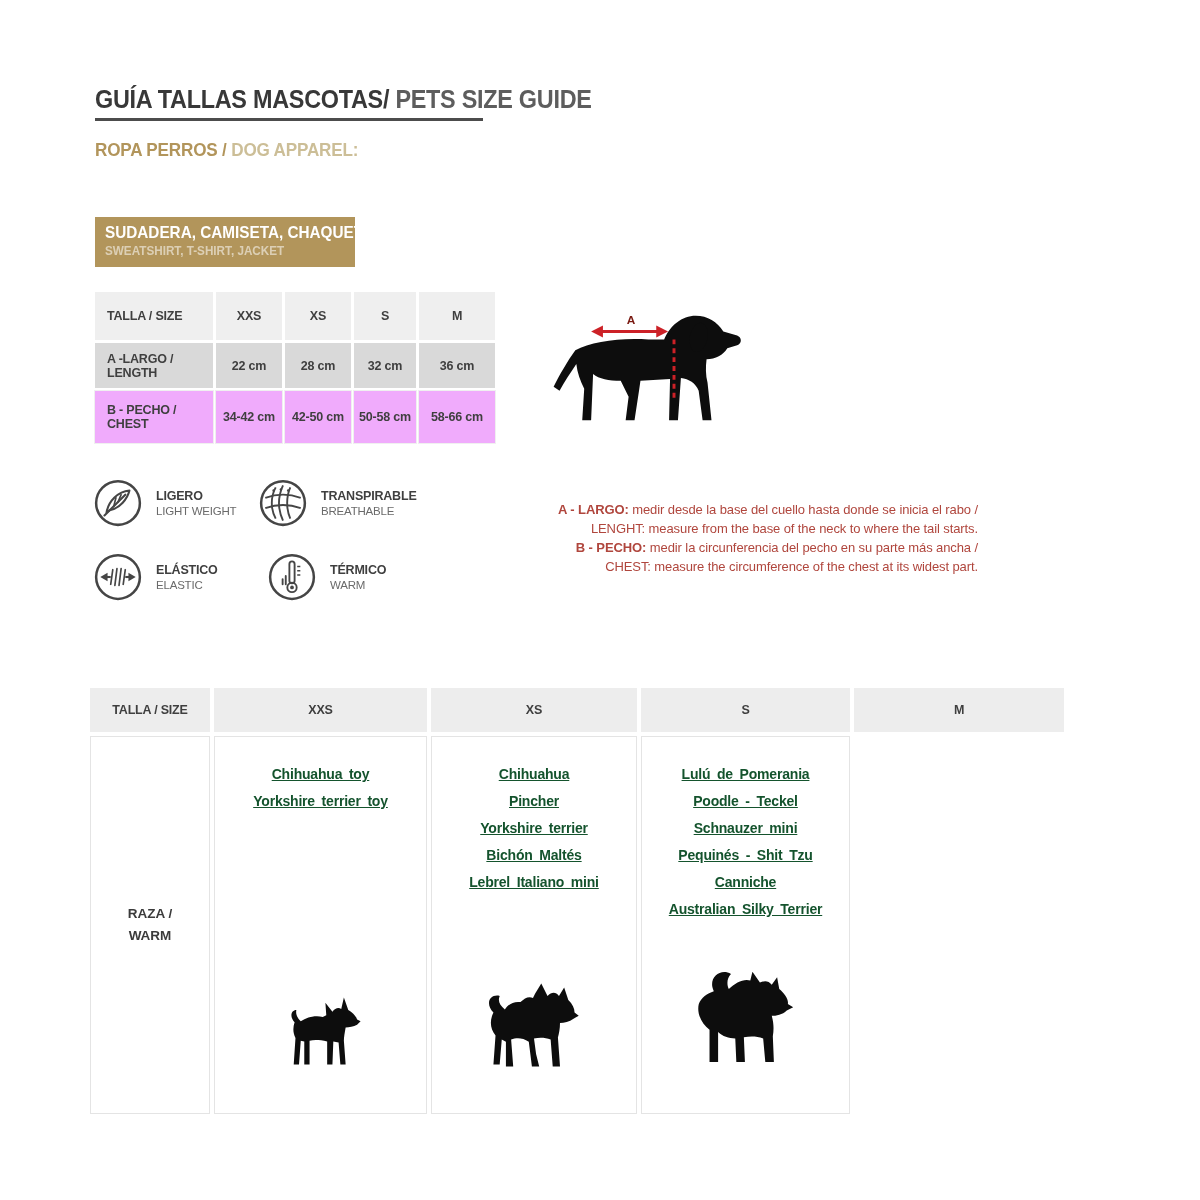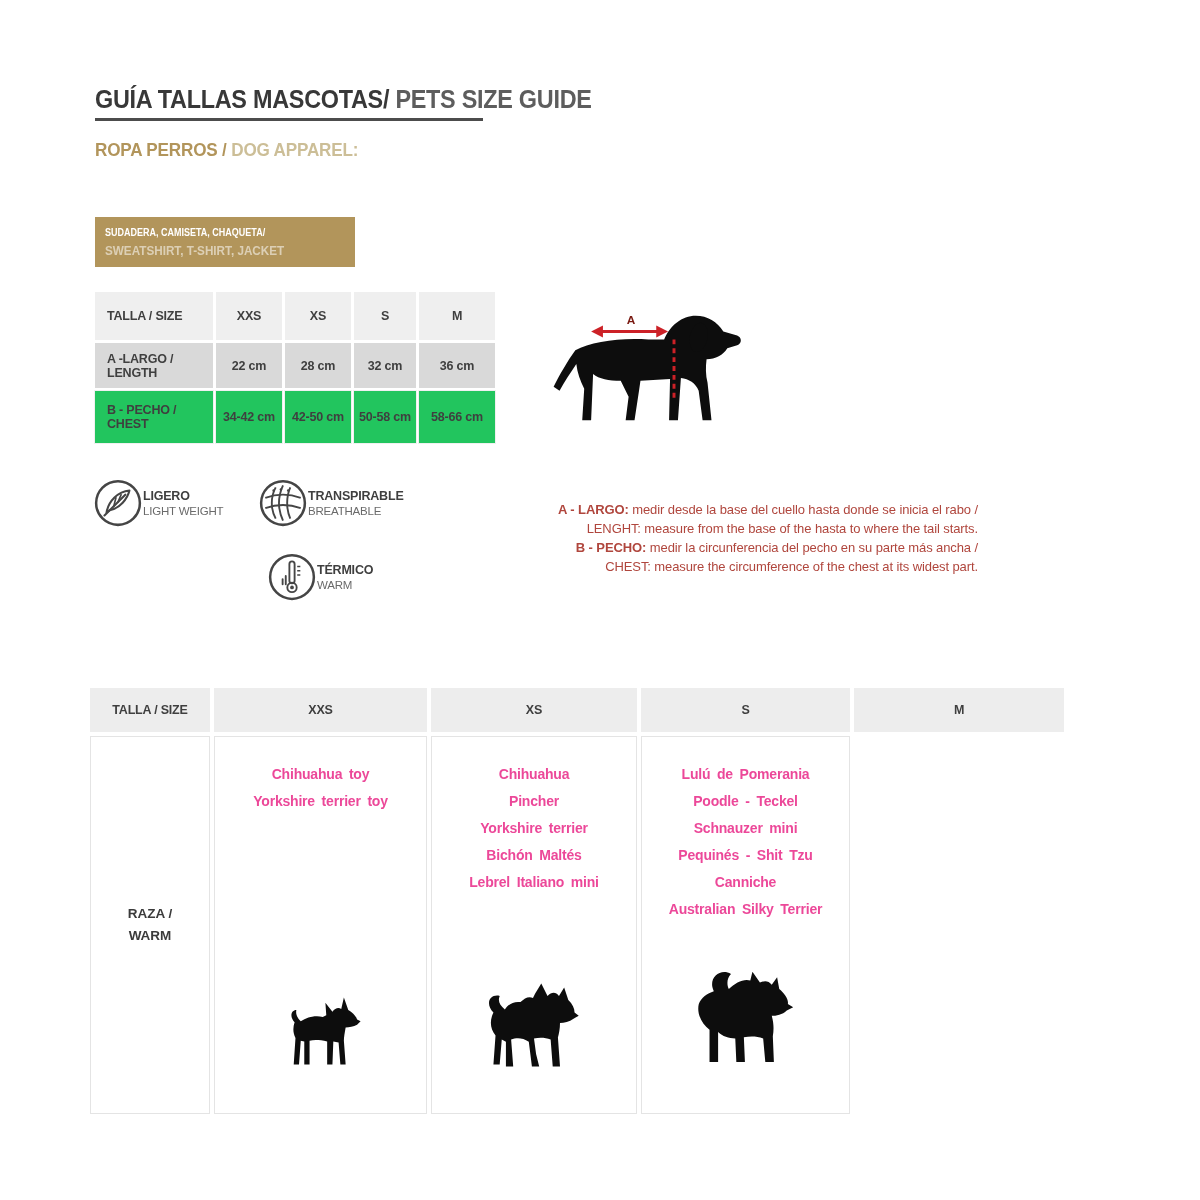--- a/index.html
+++ b/index.html
@@ -14,38 +14,38 @@
   .title .t-es { color:#383838; }
   .title .t-en { color:#5d5d5d; }
   .title-underline { position:absolute; left:95px; top:118px; width:388px; height:3px; background:#4c4c4c; }
   .subtitle { position:absolute; left:95px; top:139px; font-size:19px; font-weight:bold; letter-spacing:-0.2px; }
   .subtitle .s-es { color:#b2955b; }
   .subtitle .s-en { color:#ccbe97; }
 
   
   .goldbox { position:absolute; left:95px; top:217px; width:260px; height:50px; background:#b2955b;
              box-sizing:border-box; padding:6px 10px 0 10px; }
-  .goldbox .g1 { color:#ffffff; font-weight:bold; font-size:10px; line-height:19px; }
+  .goldbox .g1 { color:#ffffff; font-weight:bold; font-size:17px; line-height:19px; }
   .goldbox .g2 { color:rgba(255,255,255,0.55); font-weight:bold; font-size:13px; line-height:18px; }
 
   
   .size-table { position:absolute; left:95px; top:292px; display:grid;
                 grid-template-columns:118px 66px 66px 62px 76px; gap:3px; }
   .size-table .cell { display:flex; align-items:center; justify-content:center;
                       font-size:12.5px; font-weight:bold; color:#3f3f3f; letter-spacing:-0.2px; }
   .size-table .lab { justify-content:flex-start; padding-left:12px; }
   .size-table .r0 { height:48px; background:#efefef; }
   .size-table .r1 { height:45px; background:#d9d9d9; }
-  .size-table .r2 { height:52px; background:#22c55e; outline:1px solid #f0f0f0; }
+  .size-table .r2 { height:52px; background:#f0abfc; outline:1px solid #f0f0f0; }
 
   
   .diagram { position:absolute; left:545px; top:296px; }
 
   
-  .feature { position:absolute; display:flex; align-items:center; height:52px; }
+  .feature { position:absolute; display:flex; align-items:center; gap:13px; height:52px; }
   .feature .ftxt { display:flex; flex-direction:column; justify-content:center; }
   .feature .f-es { font-size:12.5px; font-weight:bold; color:#3f3f3f; line-height:15px; letter-spacing:-0.2px; }
   .feature .f-en { font-size:11.5px; color:#6a6a6a; line-height:14px; letter-spacing:-0.2px; }
   #feature-0 { left:93px;  top:477px; }
   #feature-1 { left:258px; top:477px; }
   #feature-2 { left:93px;  top:551px; }
   #feature-3 { left:267px; top:551px;align-items:center; }
 
   
   .notes { position:absolute; left:538px; top:500px; width:440px; color:#b0463d; font-size:13px;text-align:right; }
@@ -58,21 +58,21 @@
              grid-template-columns:120px 213px 206px 209px 210px; gap:4px; }
   .bt-head .hcell { height:44px; background:#ededed; display:flex; align-items:center; justify-content:center;
                     font-size:12.5px; font-weight:bold; color:#3f3f3f; letter-spacing:-0.2px; }
   .bt-body { position:absolute; left:90px; top:736px; display:grid;
              grid-template-columns:120px 213px 206px 209px 210px; gap:4px; }
   .bt-body .bcell { height:378px; background:#fff; border:1px solid #e4e4e4; box-sizing:border-box; }
   .bt-label { display:flex; flex-direction:column; align-items:center; justify-content:center;
               font-size:13.5px; font-weight:bold; color:#3b3b3b; line-height:22px; }
   .bt-col { display:flex; flex-direction:column; align-items:center; padding-top:24px; }
   .bt-col .breed { text-align:center; font-weight:bold; font-size:14px; line-height:27px;
-                   color:#ec4899; letter-spacing:-0.2px; word-spacing:3px; }
+                   color:#14532d; letter-spacing:-0.2px; word-spacing:3px;text-decoration:underline; }
   .dogwrap { margin-top:auto; margin-bottom:36px; display:flex; justify-content:center; }
 </style>
 </head>
 <body>
 
 <div id="canvas">
 
   <div class="title">
     <span class="cond"><span class="t-es">GUÍA TALLAS MASCOTAS/</span><span class="t-en"> PETS SIZE GUIDE</span></span>
   </div>
@@ -145,39 +145,53 @@
       <circle cx="15" cy="12" r="1.2" fill="#454545"></circle>
         <circle cx="22" cy="11" r="1.2" fill="#454545"></circle>
       <circle cx="29" cy="12" r="1.2" fill="#454545"></circle>
     </svg>
     <div class="ftxt">
       <span class="f-es">TRANSPIRABLE</span>
       <span class="f-en">BREATHABLE</span>
     </div>
   </div>
 
+  <div class="feature" id="feature-2">
+    <svg width="50" height="50" viewBox="0 0 48 48">
+      <circle cx="24" cy="24" r="21" fill="none" stroke="#454545" stroke-width="2.4"></circle>
+      <line x1="12" y1="24" x2="17" y2="24" stroke="#454545" stroke-width="2"></line>
+      <line x1="31" y1="24" x2="36" y2="24" stroke="#454545" stroke-width="2"></line>
+      <polygon points="7,24 14,20 14,28" fill="#454545"></polygon>
+      <polygon points="41,24 34,20 34,28" fill="#454545"></polygon>
+      <path d="M19,17 L17,31 M23,16 L21,32 M27,16 L25,32 M31,17 L29,31" stroke="#454545" stroke-width="1.6" stroke-linecap="round"></path>
+    </svg>
+    <div class="ftxt">
+      <span class="f-es">ELÁSTICO</span>
+      <span class="f-en">ELASTIC</span>
+    </div>
+  </div>
 
   <div class="feature" id="feature-3">
     <svg width="50" height="50" viewBox="0 0 48 48">
       <circle cx="24" cy="24" r="21" fill="none" stroke="#454545" stroke-width="2.4"></circle>
       <rect x="21.5" y="9" width="5" height="21" rx="2.5" fill="none" stroke="#454545" stroke-width="1.8"></rect>
       <circle cx="24" cy="34" r="4.5" fill="none" stroke="#454545" stroke-width="1.8"></circle>
       <circle cx="24" cy="34" r="1.8" fill="#454545"></circle>
       <path d="M29,14 L32,14 M29,18 L32,18 M29,22 L32,22" stroke="#454545" stroke-width="1.5"></path>
       <path d="M15,26 L15,31 M18,23 L18,31" stroke="#454545" stroke-width="1.8" stroke-linecap="round"></path>
     </svg>
     <div class="ftxt">
       <span class="f-es">TÉRMICO</span>
       <span class="f-en">WARM</span>
     </div>
   </div>
 
   <div class="notes">
     <div class="nline"><b>A - LARGO:</b><span> medir desde la base del cuello hasta donde se inicia el rabo /</span></div>
-    <div class="nline ind"><b></b><span>LENGHT: measure from the base of the hasta to where the tail starts.</span></div>
+    <div class="nline ind"><b></b><span>LENGHT: measure from the base of the neck to where the tail starts.</span></div>
     <div class="nline"><b>B - PECHO:</b><span> medir la circunferencia del pecho en su parte más ancha /</span></div>
     <div class="nline ind"><b></b><span>CHEST: measure the circumference of the chest at its widest part.</span></div>
   </div>
 
   <div class="bt-head">
     <div class="hcell">TALLA / SIZE</div>
     <div class="hcell">XXS</div>
     <div class="hcell">XS</div>
     <div class="hcell">S</div>
     <div class="hcell">M</div>

